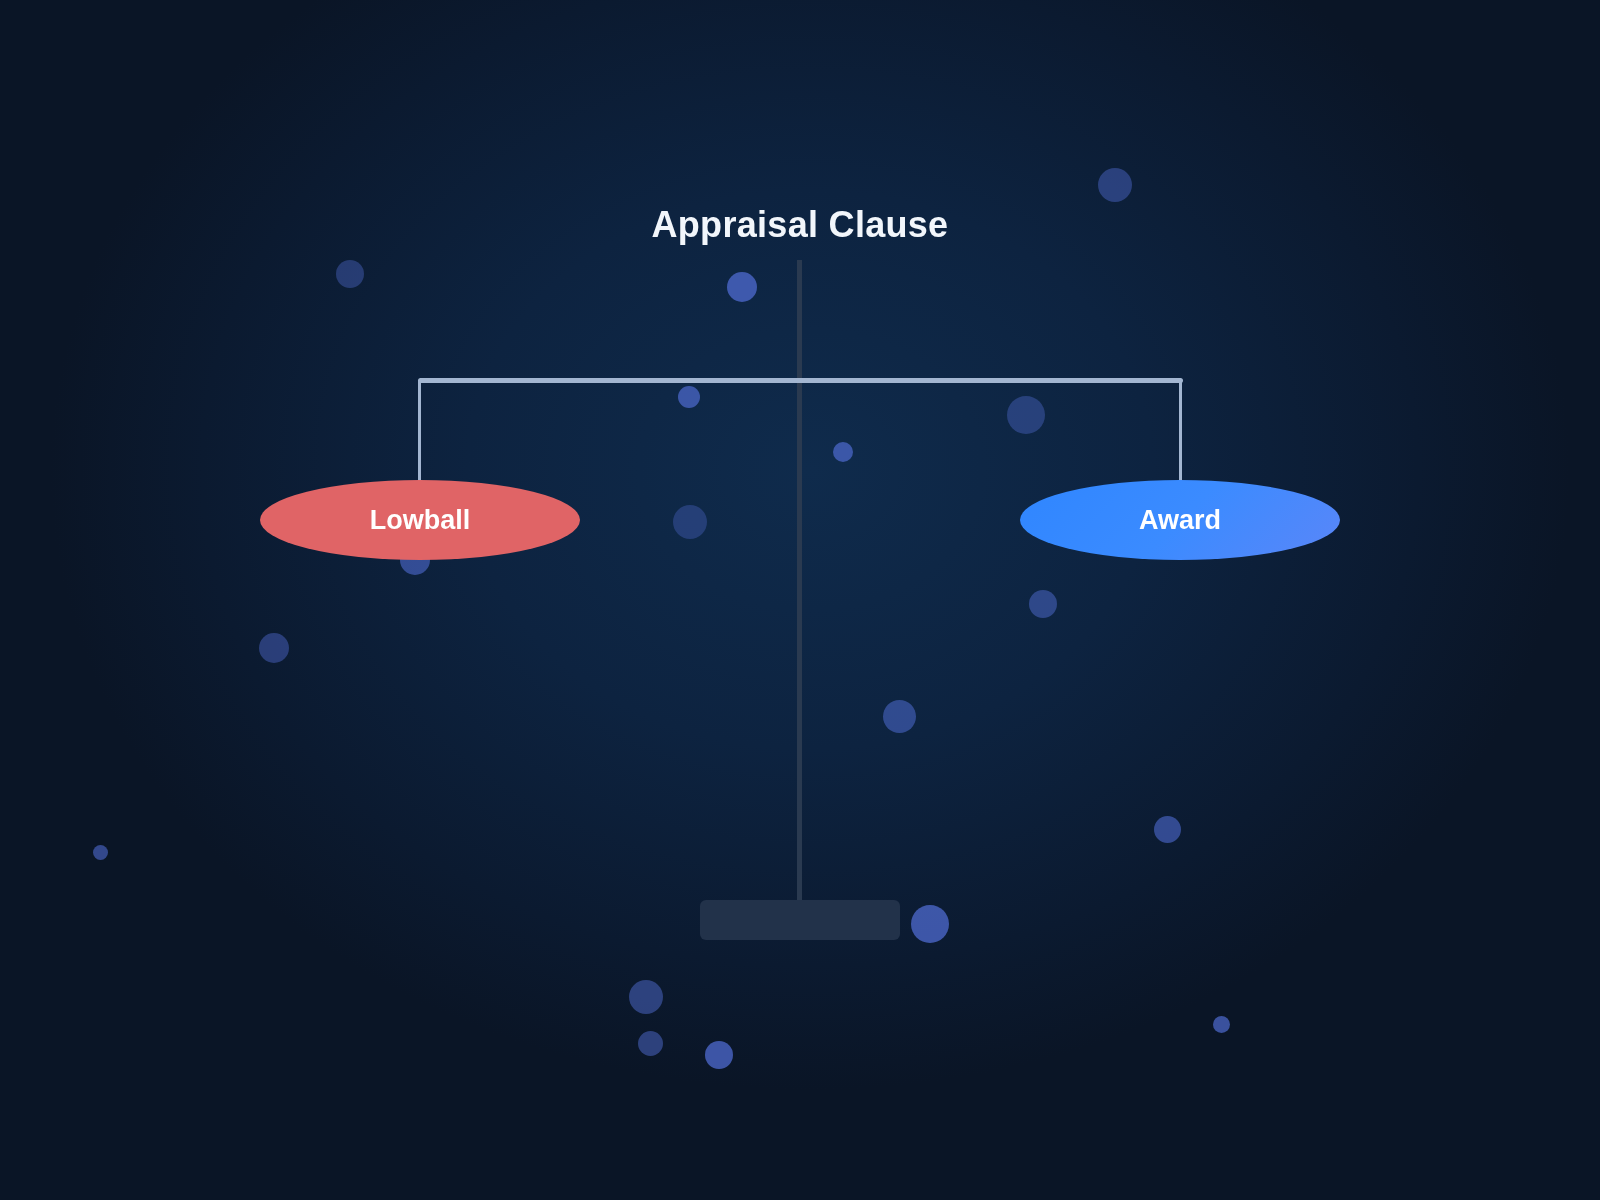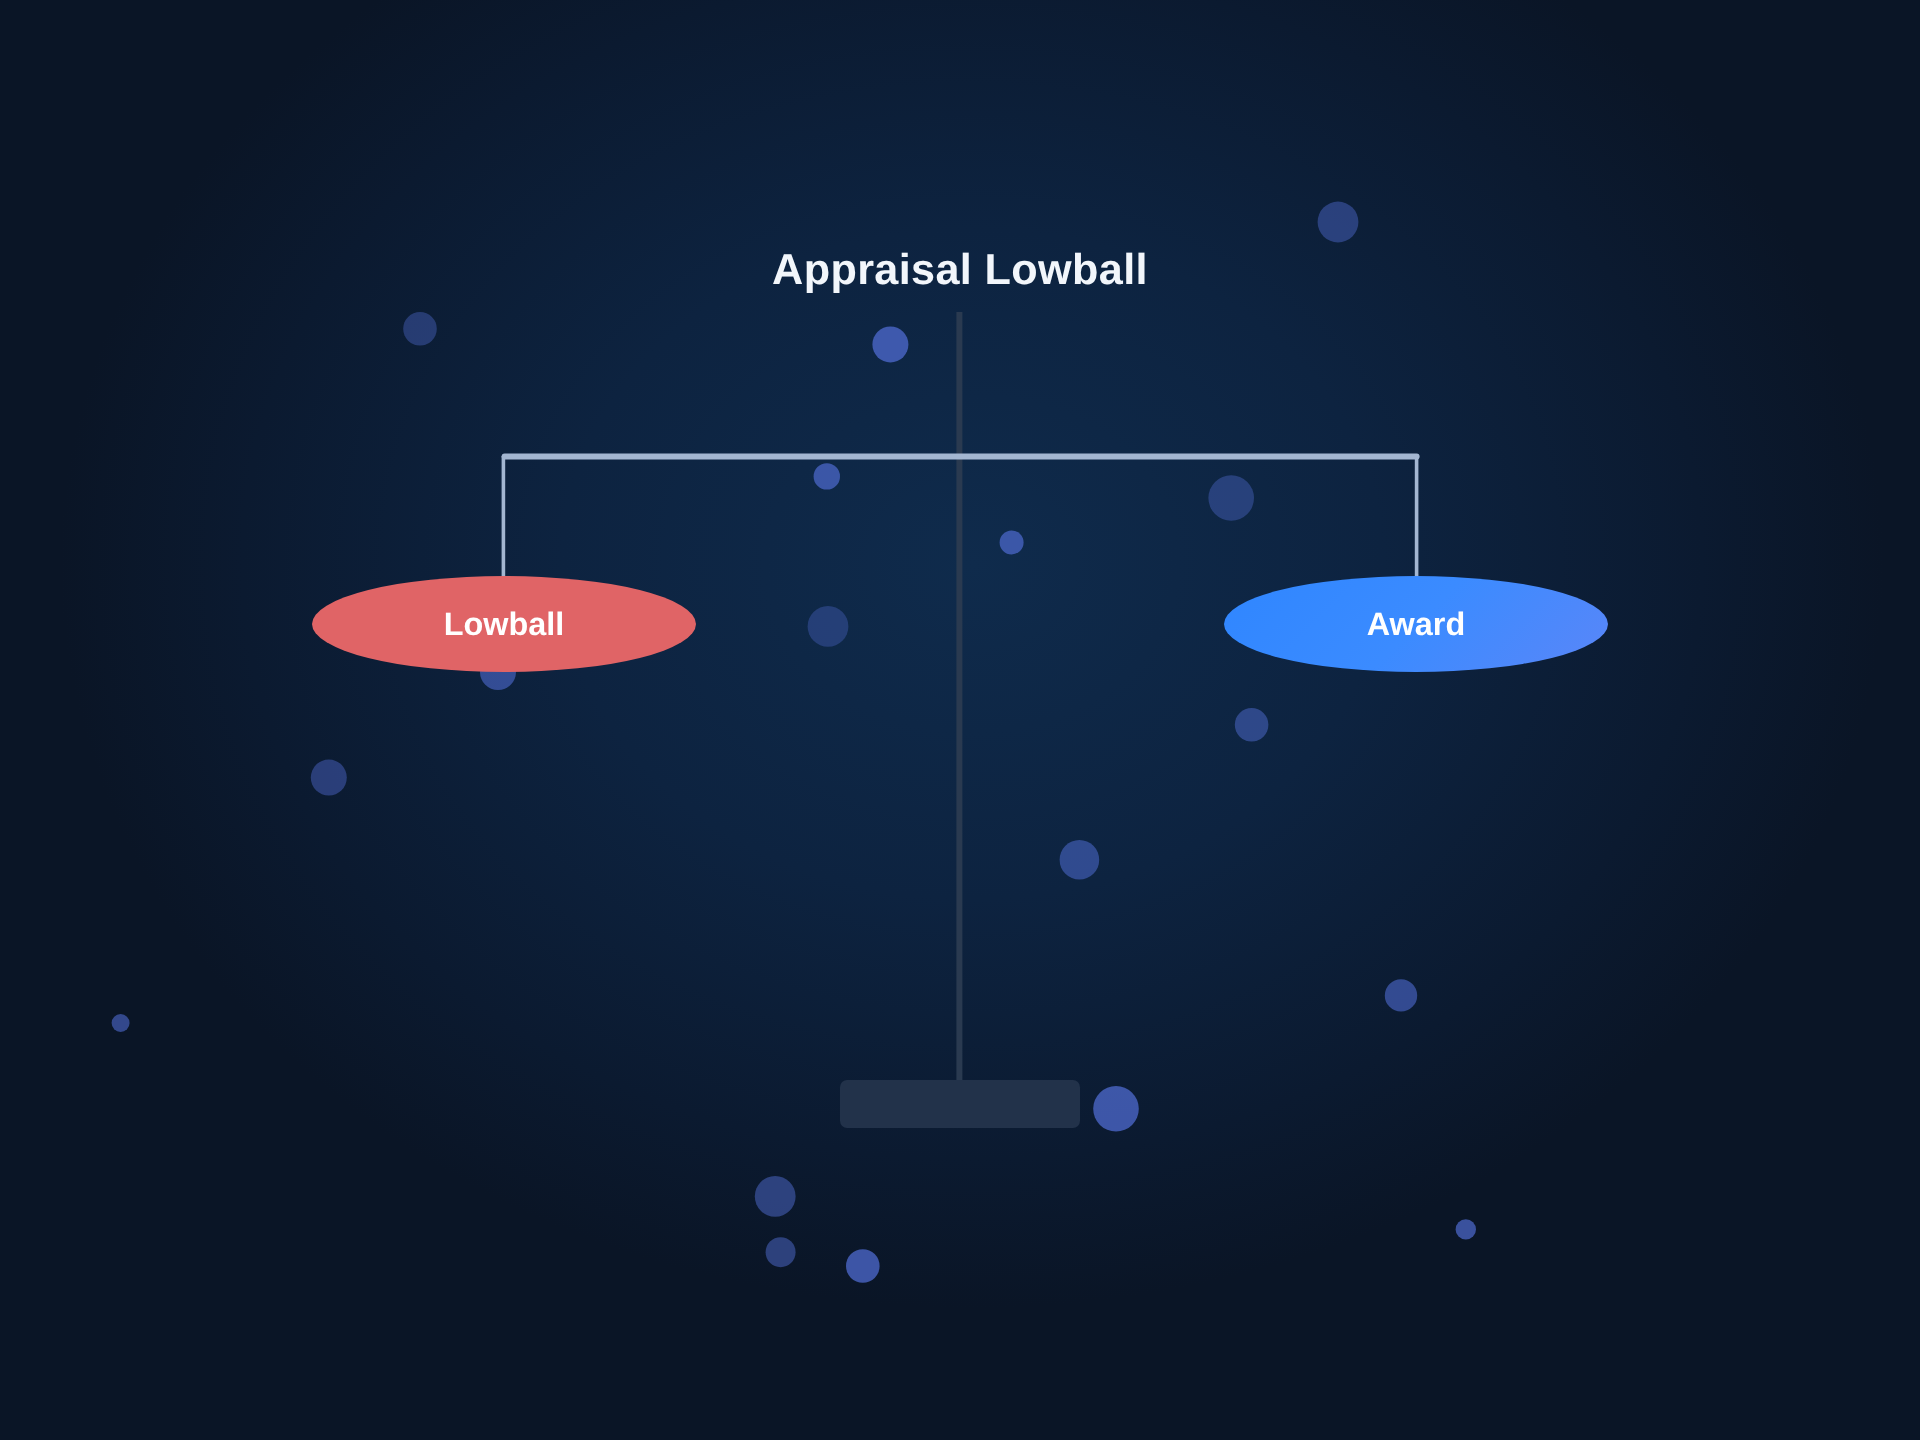--- a/index.html
+++ b/index.html
@@ -43,21 +43,21 @@
   <div class="dot" style="left:259px;top:633px;width:30px;height:30px;opacity:0.45"></div>
   <div class="dot" style="left:883px;top:700px;width:33px;height:33px;opacity:0.55"></div>
   <div class="dot" style="left:1154px;top:816px;width:27px;height:27px;opacity:0.6"></div>
   <div class="dot" style="left:93px;top:845px;width:15px;height:15px;opacity:0.6"></div>
   <div class="dot" style="left:911px;top:905px;width:38px;height:38px;opacity:0.75"></div>
   <div class="dot" style="left:629px;top:980px;width:34px;height:34px;opacity:0.5"></div>
   <div class="dot" style="left:638px;top:1031px;width:25px;height:25px;opacity:0.5"></div>
   <div class="dot" style="left:705px;top:1041px;width:28px;height:28px;opacity:0.75"></div>
   <div class="dot" style="left:1213px;top:1016px;width:17px;height:17px;opacity:0.7"></div>
 
-  <div class="title">Appraisal Lowball</div>
+  <div class="title">Appraisal Clause</div>
 
   <div class="pole"></div>
   <div class="base"></div>
   <div class="beam"></div>
   <div class="string" style="left:418px;top:380px;height:102px"></div>
   <div class="string" style="left:1179px;top:380px;height:102px"></div>
 
   <div class="pan right">
     <span>Award</span>
   </div>

